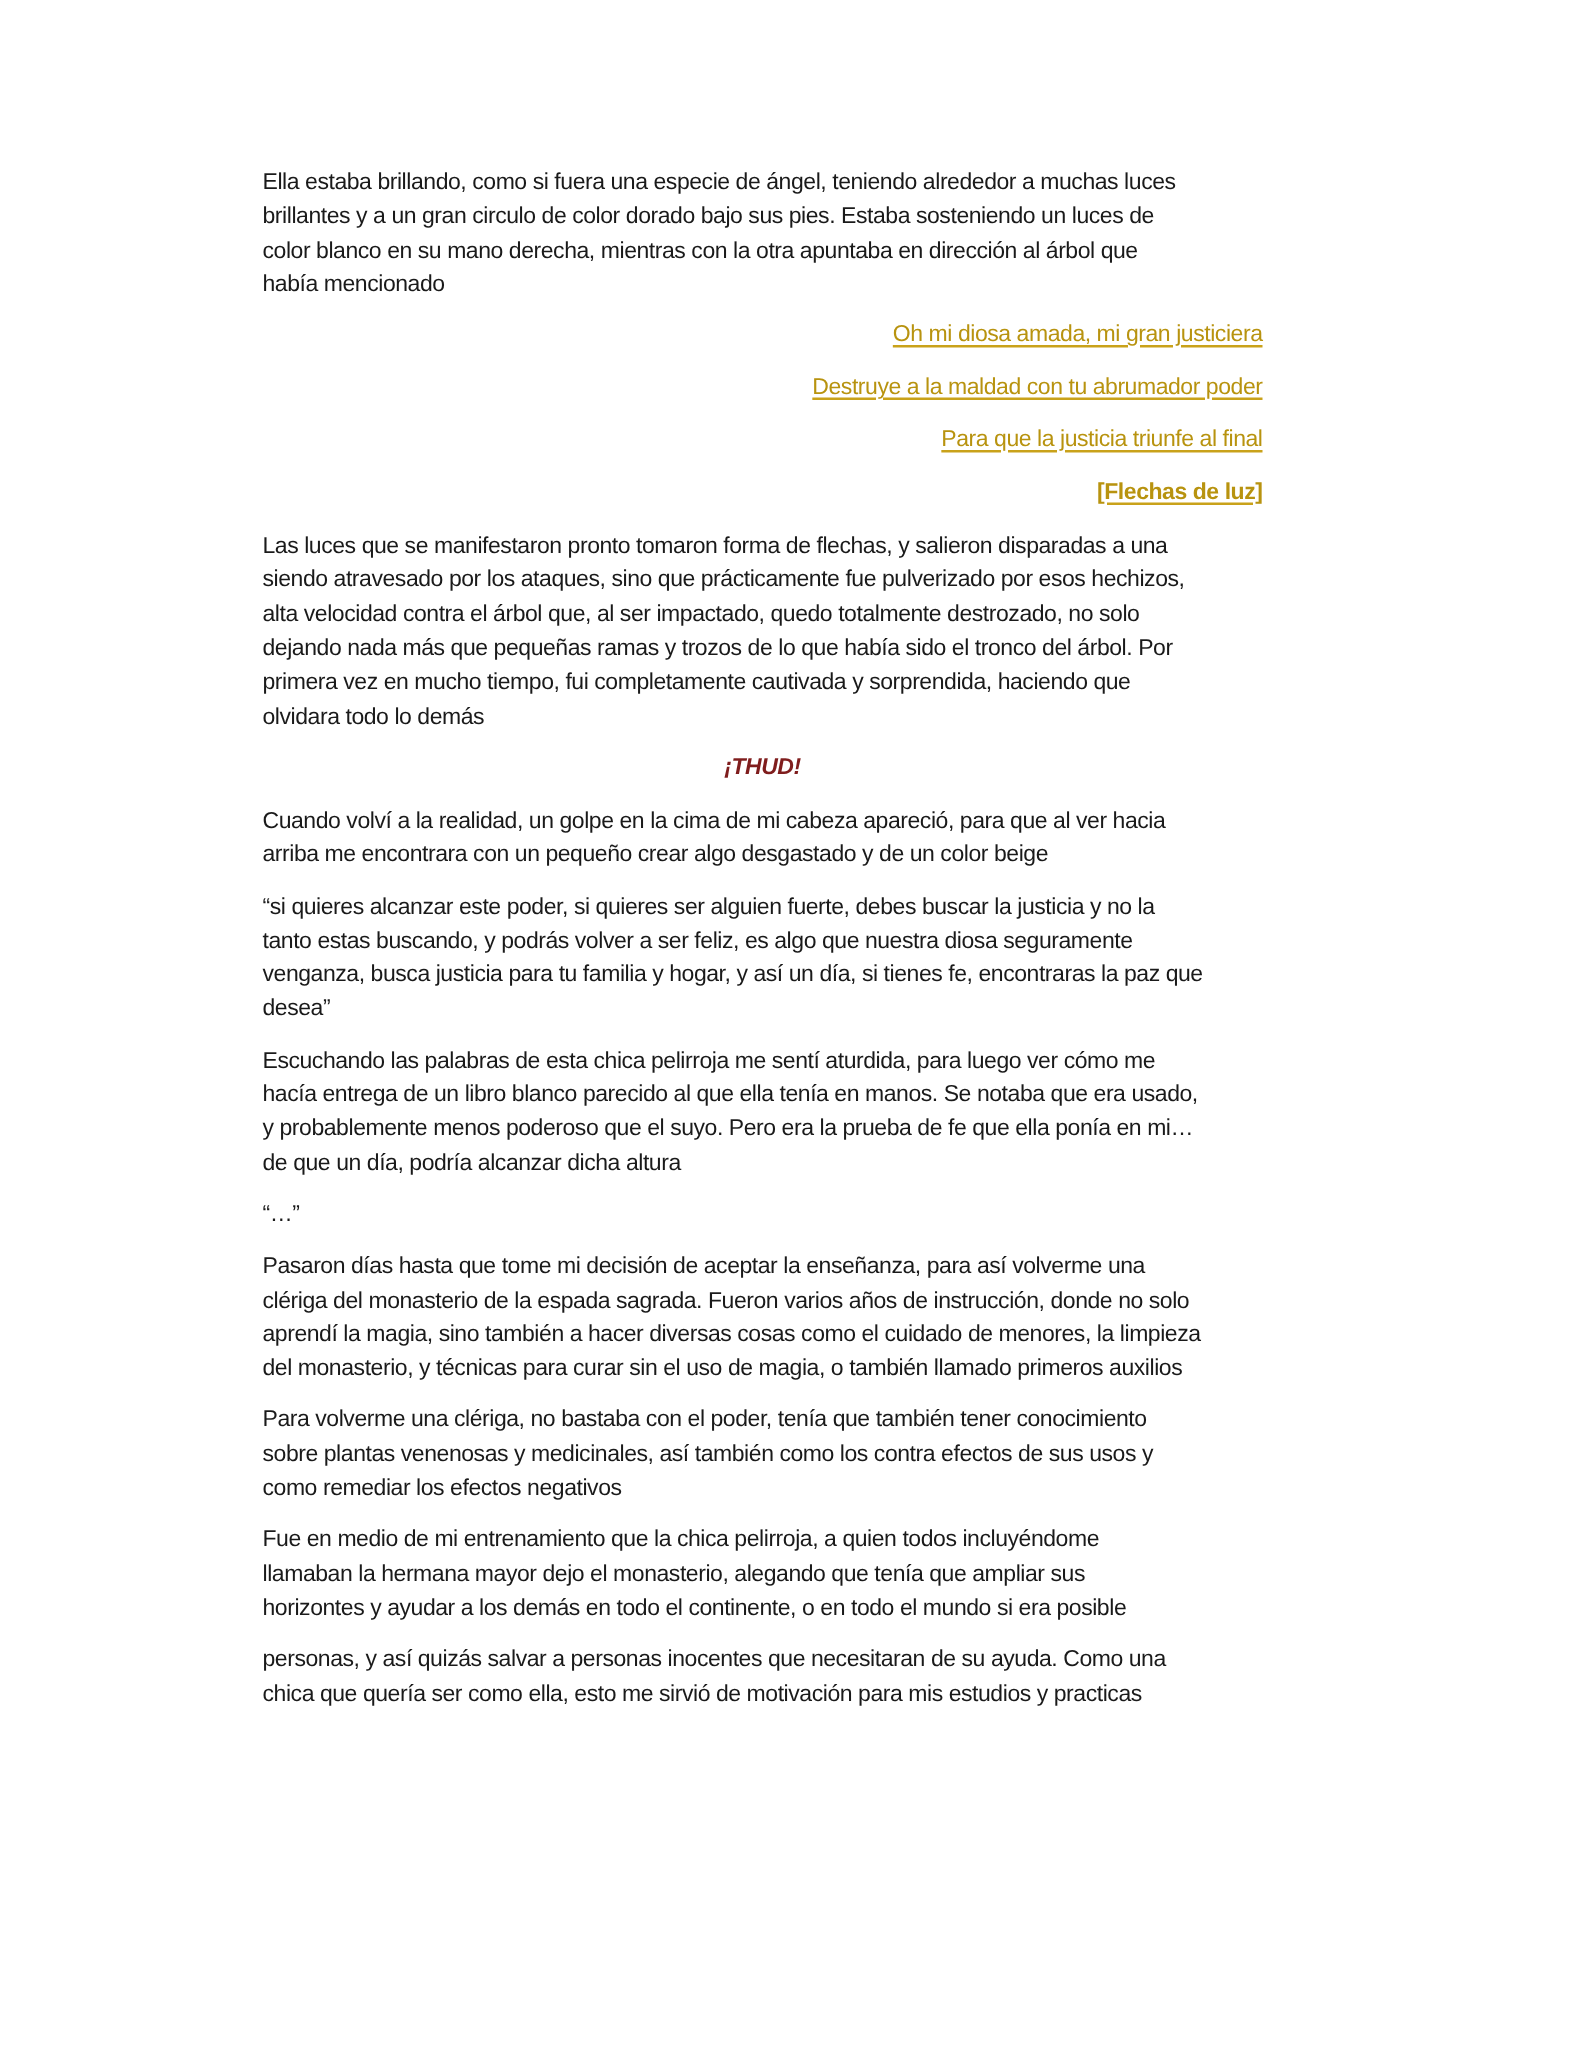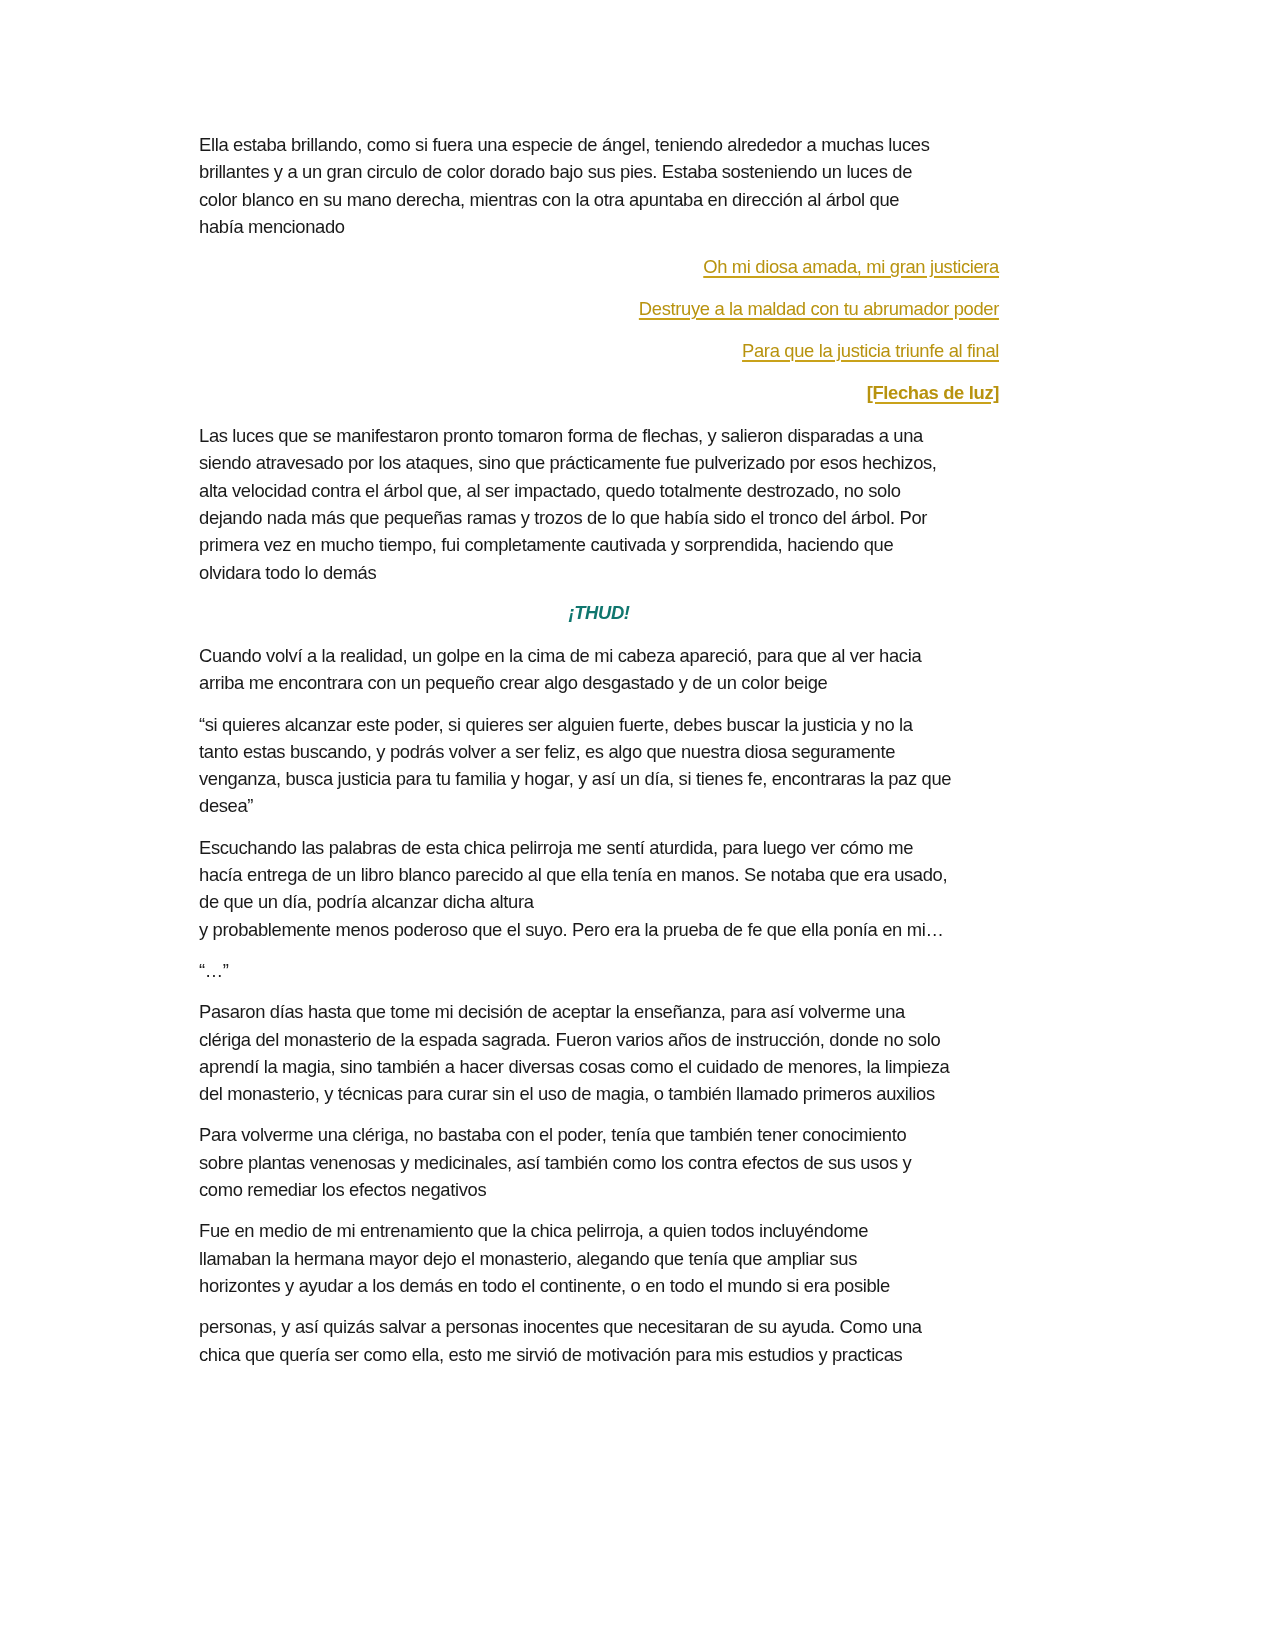--- a/index.html
+++ b/index.html
@@ -1,31 +1,31 @@
 <!DOCTYPE html>
 <html><head>
   <meta charset="utf-8">
   <style>
     html, body { margin: 0; padding: 0; background: #ffffff; }
     body { width: 1275px; height: 1650px; position: relative; overflow: hidden; }
     .page {
-      position: absolute; left: 199px; top: 131px; width: 800px;
+      position: absolute; left: 210px; top: 131px; width: 800px;
       font-family: "Liberation Sans", sans-serif;
       font-size: 18.4px; color: #1a1a1a; letter-spacing: -0.35px;
     }
     .para { margin: 0 0 14px 0; line-height: 27.3px; }
     .line { display: block; white-space: nowrap; }
     .verse {
       text-align: right; margin: 0 0 16px 0; line-height: 26px;
       color: #b8930f; text-decoration: underline; text-decoration-color: #c9a21a;
       text-underline-offset: 3px; text-decoration-thickness: 2px;
     }
     .verse.first { margin-top: 14px; }
     .verse.spell { font-weight: bold; }
-    .sfx { text-align: center; font-weight: bold; font-style: italic; margin: 6px 0 16px 0; line-height: 26px; color: #0f766e; }
+    .sfx { text-align: center; font-weight: bold; font-style: italic; margin: 6px 0 16px 0; line-height: 26px; color: #7f1d1d; }
   </style>
 </head>
 <body>
 
 <div class="page">
 
   <p class="para">
     <span class="line">Ella estaba brillando, como si fuera una especie de ángel, teniendo alrededor a muchas luces</span>
     <span class="line">brillantes y a un gran circulo de color dorado bajo sus pies. Estaba sosteniendo un luces de</span>
     <span class="line">color blanco en su mano derecha, mientras con la otra apuntaba en dirección al árbol que</span>
@@ -58,22 +58,22 @@
   <p class="para">
     <span class="line">“si quieres alcanzar este poder, si quieres ser alguien fuerte, debes buscar la justicia y no la</span>
     <span class="line">tanto estas buscando, y podrás volver a ser feliz, es algo que nuestra diosa seguramente</span>
     <span class="line">venganza, busca justicia para tu familia y hogar, y así un día, si tienes fe, encontraras la paz que</span>
     <span class="line">desea”</span>
   </p>
 
   <p class="para">
     <span class="line">Escuchando las palabras de esta chica pelirroja me sentí aturdida, para luego ver cómo me</span>
     <span class="line">hacía entrega de un libro blanco parecido al que ella tenía en manos. Se notaba que era usado,</span>
+    <span class="line">y probablemente menos poderoso que el suyo. Pero era la prueba de fe que ella ponía en mi…</span>
     <span class="line">de que un día, podría alcanzar dicha altura</span>
-    <span class="line">y probablemente menos poderoso que el suyo. Pero era la prueba de fe que ella ponía en mi…</span>
   </p>
 
   <p class="para">
     <span class="line">“…”</span>
   </p>
 
   <p class="para">
     <span class="line">Pasaron días hasta que tome mi decisión de aceptar la enseñanza, para así volverme una</span>
     <span class="line">clériga del monasterio de la espada sagrada. Fueron varios años de instrucción, donde no solo</span>
     <span class="line">aprendí la magia, sino también a hacer diversas cosas como el cuidado de menores, la limpieza</span>

